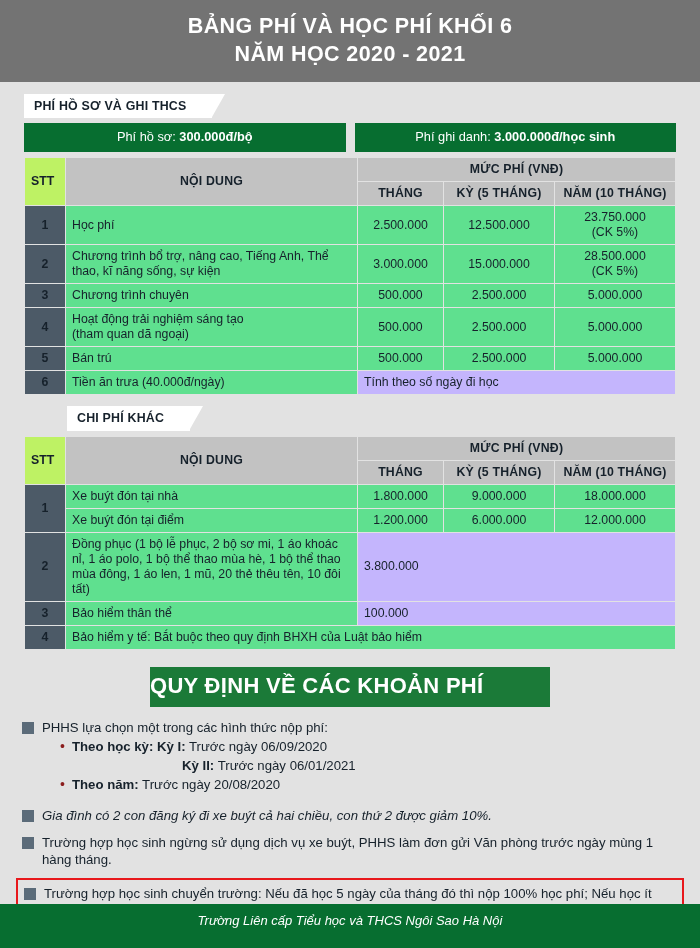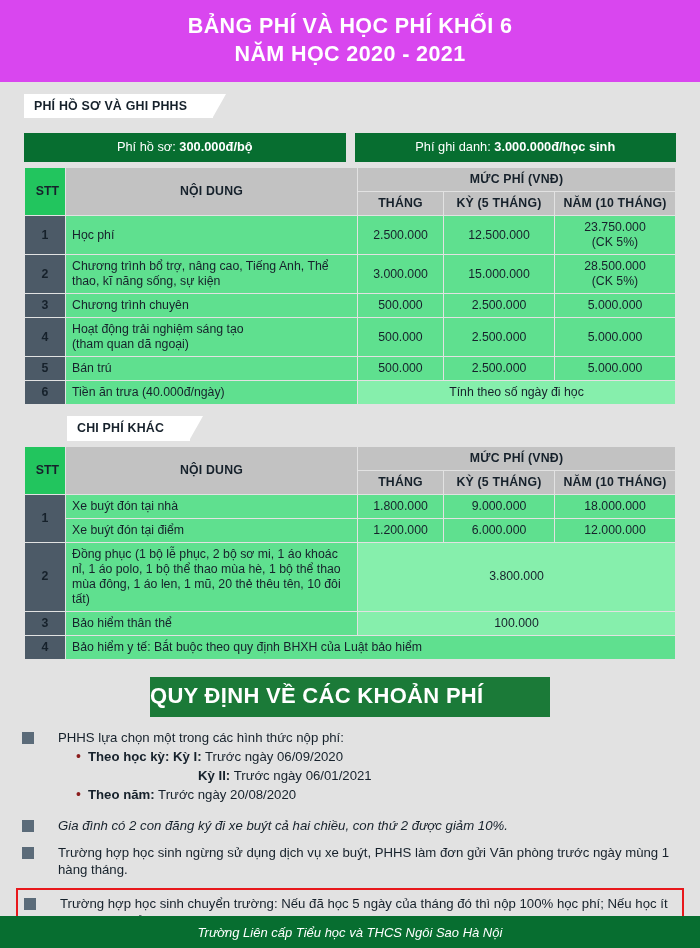--- a/index.html
+++ b/index.html
@@ -6,21 +6,21 @@
   html, body {
     width: 700px; height: 948px;
     background: #e2e2e2;
     font-family: "Liberation Sans", sans-serif;
     overflow: hidden;
   }
   .page { position: relative; width: 700px; height: 948px; background: #e2e2e2; }
 
   
   .header-banner {
-    background: #d946ef;
+    background: #737373;
     padding: 13px 0 14px 0;
     text-align: center;
   }
   .header-banner .line {
     color: #ffffff;
     font-weight: bold;
     font-size: 21.5px;
     letter-spacing: 0.4px;
     line-height: 1.28;
   }
@@ -44,21 +44,21 @@
     right: -13px; top: 0;
     width: 0; height: 0;
     border-top: 23px solid #ffffff;
     border-right: 13px solid transparent;
   }
 
   
   .fee-bars {
     display: flex;
     gap: 9px;
-    margin: 15px 24px 0 24px;
+    margin: 5px 24px 0 24px;
   }
   .fee-bar {
     background: #076e30;
     color: #ffffff;
     flex: 1;
     text-align: center;
     font-size: 12.8px;
     padding: 7px 0 8px 0;
     line-height: 1.1;
   }
@@ -79,45 +79,45 @@
     padding: 4px 6px;
     line-height: 1.22;
   }
   th.hd {
     background: #c2c2c2;
     text-align: center;
     font-weight: bold;
     letter-spacing: 0.2px;
   }
   th.stt {
-    background: #22c55e;
-    color: #ffffff;
-    text-align: right;
+    background: #bef264;
+    color: #ffffff;
+    text-align: left;
     font-weight: bold;
     font-size: 12px;
     margin-left: 24px;
   }
   td.stt {
     background: #4c5a67;
     color: #ffffff;
     text-align: center;
     font-weight: bold;
     font-size: 12.5px;
   }
   td.cell {
     background: #5fe08f;
     text-align: left;
   }
   td.num {
     background: #5fe08f;
     text-align: center;
   }
   td.span-note {
-    background: #86efac;
-    text-align: center;
+    background: #c4b5fd;
+    text-align: left;
   }
   .two-line { white-space: pre-line; }
 
   
   .rules-banner {
     background: #1b7a38;
     color: #ffffff;
     font-weight: bold;
     font-size: 22px;
     text-align: left;
@@ -125,21 +125,21 @@
     padding: 6px 0 8px 0;
     margin: 17px auto 0 auto;
     width: 400px;
   }
 
   
   .rules { margin: 12px 22px 0 22px; position: relative; }
   .rule-item {
     display: flex;
     align-items: flex-start;
-    gap: 24px;
+    gap: 8px;
     margin-bottom: 9px;
   }
   .sq {
     width: 12px; height: 12px;
     background: #5b6b79;
     flex: 0 0 12px;
     margin-top: 3px;
   }
   .rule-text {
     font-size: 13.2px;
@@ -181,36 +181,36 @@
     position: absolute;
     left: 0; bottom: 0;
     width: 700px;
     background: #076e30;
     color: #ffffff;
     text-align: center;
     font-style: italic;
     font-size: 13px;
     line-height: 1.5;
     padding-top: 7px;
-    height: 32px;
+    height: 44px;
     overflow: hidden;
   }
 </style>
 </head>
 <body>
 
 <div class="page">
 
   <div class="header-banner">
     <div class="line">BẢNG PHÍ VÀ HỌC PHÍ KHỐI 6</div>
     <div class="line">NĂM HỌC 2020 - 2021</div>
   </div>
 
   <div style="margin-top:12px;">
-    <span class="section-tab">PHÍ HỒ SƠ VÀ GHI PHHS</span>
+    <span class="section-tab">PHÍ HỒ SƠ VÀ GHI THCS</span>
   </div>
   <div class="fee-bars">
     <div class="fee-bar">
       <span>Phí hồ sơ: </span><b>300.000đ/bộ</b>
     </div>
     <div class="fee-bar">
       <span>Phí ghi danh: </span><b>3.000.000đ/học sinh</b>
     </div>
   </div>
 

